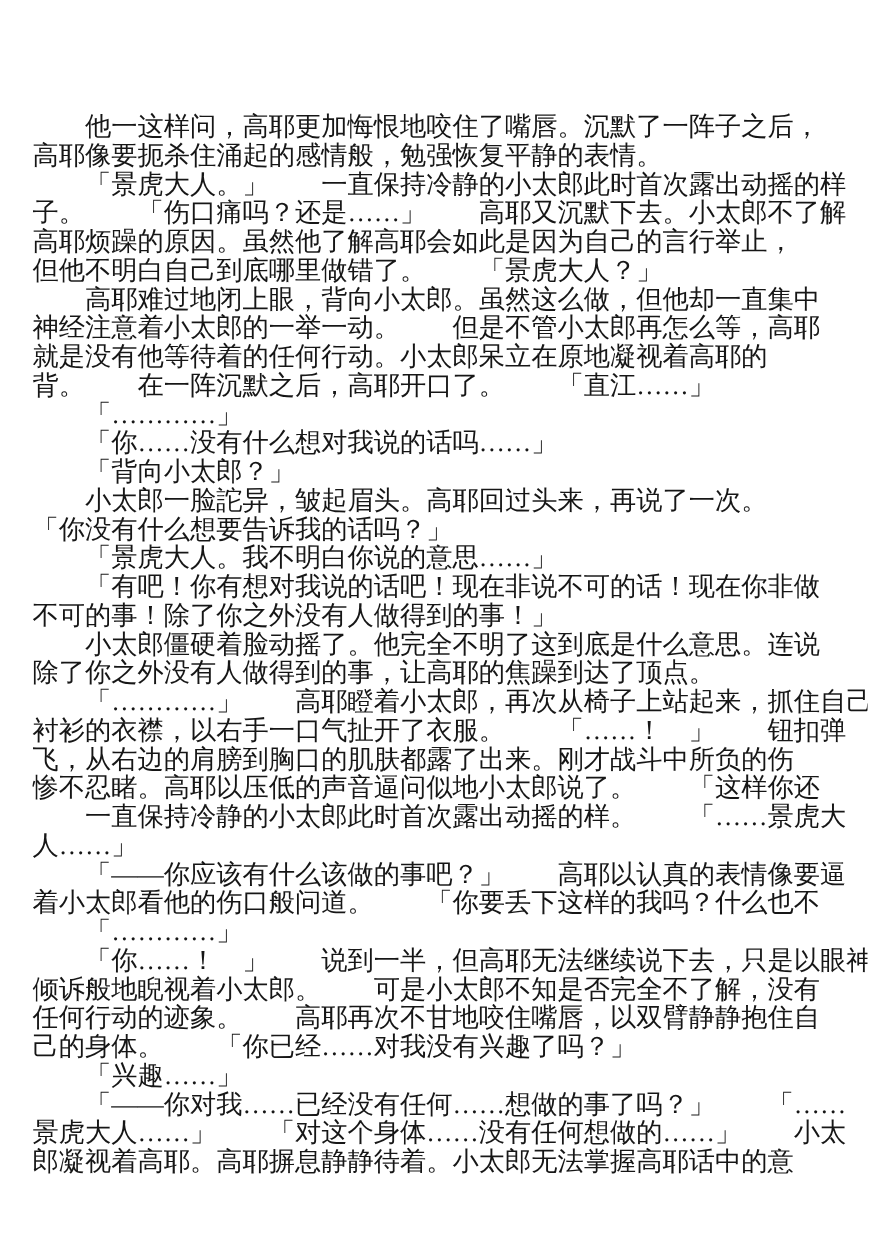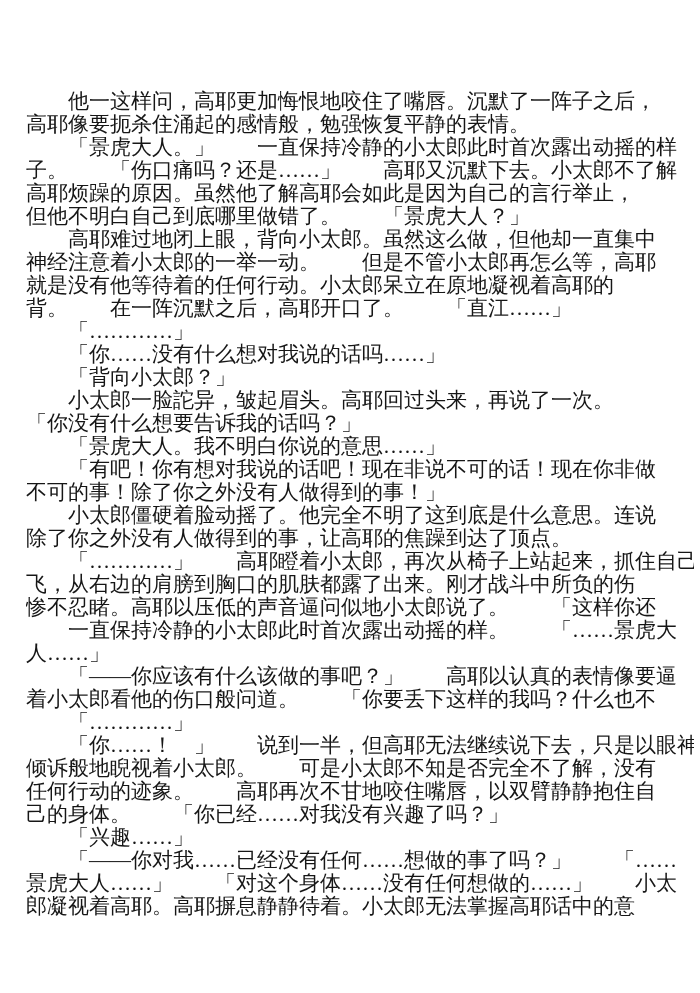--- a/index.html
+++ b/index.html
@@ -53,20 +53,21 @@
     <div class="text-line">　　「你……没有什么想对我说的话吗……」</div>
     <div class="text-line">　　「背向小太郎？」</div>
     <div class="text-line">　　小太郎一脸詑异，皱起眉头。高耶回过头来，再说了一次。</div>
     <div class="text-line">「你没有什么想要告诉我的话吗？」</div>
     <div class="text-line">　　「景虎大人。我不明白你说的意思……」</div>
     <div class="text-line">　　「有吧！你有想对我说的话吧！现在非说不可的话！现在你非做</div>
     <div class="text-line">不可的事！除了你之外没有人做得到的事！」</div>
     <div class="text-line">　　小太郎僵硬着脸动摇了。他完全不明了这到底是什么意思。连说</div>
     <div class="text-line">除了你之外没有人做得到的事，让高耶的焦躁到达了顶点。</div>
     <div class="text-line">　　「…………」　　高耶瞪着小太郎，再次从椅子上站起来，抓住自己</div>
+    <div class="text-line">衬衫的衣襟，以右手一口气扯开了衣服。　　「……！　」　　钮扣弹</div>
     <div class="text-line">飞，从右边的肩膀到胸口的肌肤都露了出来。刚才战斗中所负的伤</div>
     <div class="text-line">惨不忍睹。高耶以压低的声音逼问似地小太郎说了。　　「这样你还</div>
     <div class="text-line">　　一直保持冷静的小太郎此时首次露出动摇的样。　　「……景虎大</div>
     <div class="text-line">人……」</div>
     <div class="text-line">　　「——你应该有什么该做的事吧？」　　高耶以认真的表情像要逼</div>
     <div class="text-line">着小太郎看他的伤口般问道。　　「你要丢下这样的我吗？什么也不</div>
     <div class="text-line">　　「…………」</div>
     <div class="text-line">　　「你……！　」　　说到一半，但高耶无法继续说下去，只是以眼神</div>
     <div class="text-line">倾诉般地睨视着小太郎。　　可是小太郎不知是否完全不了解，没有</div>
     <div class="text-line">任何行动的迹象。　　高耶再次不甘地咬住嘴唇，以双臂静静抱住自</div>

